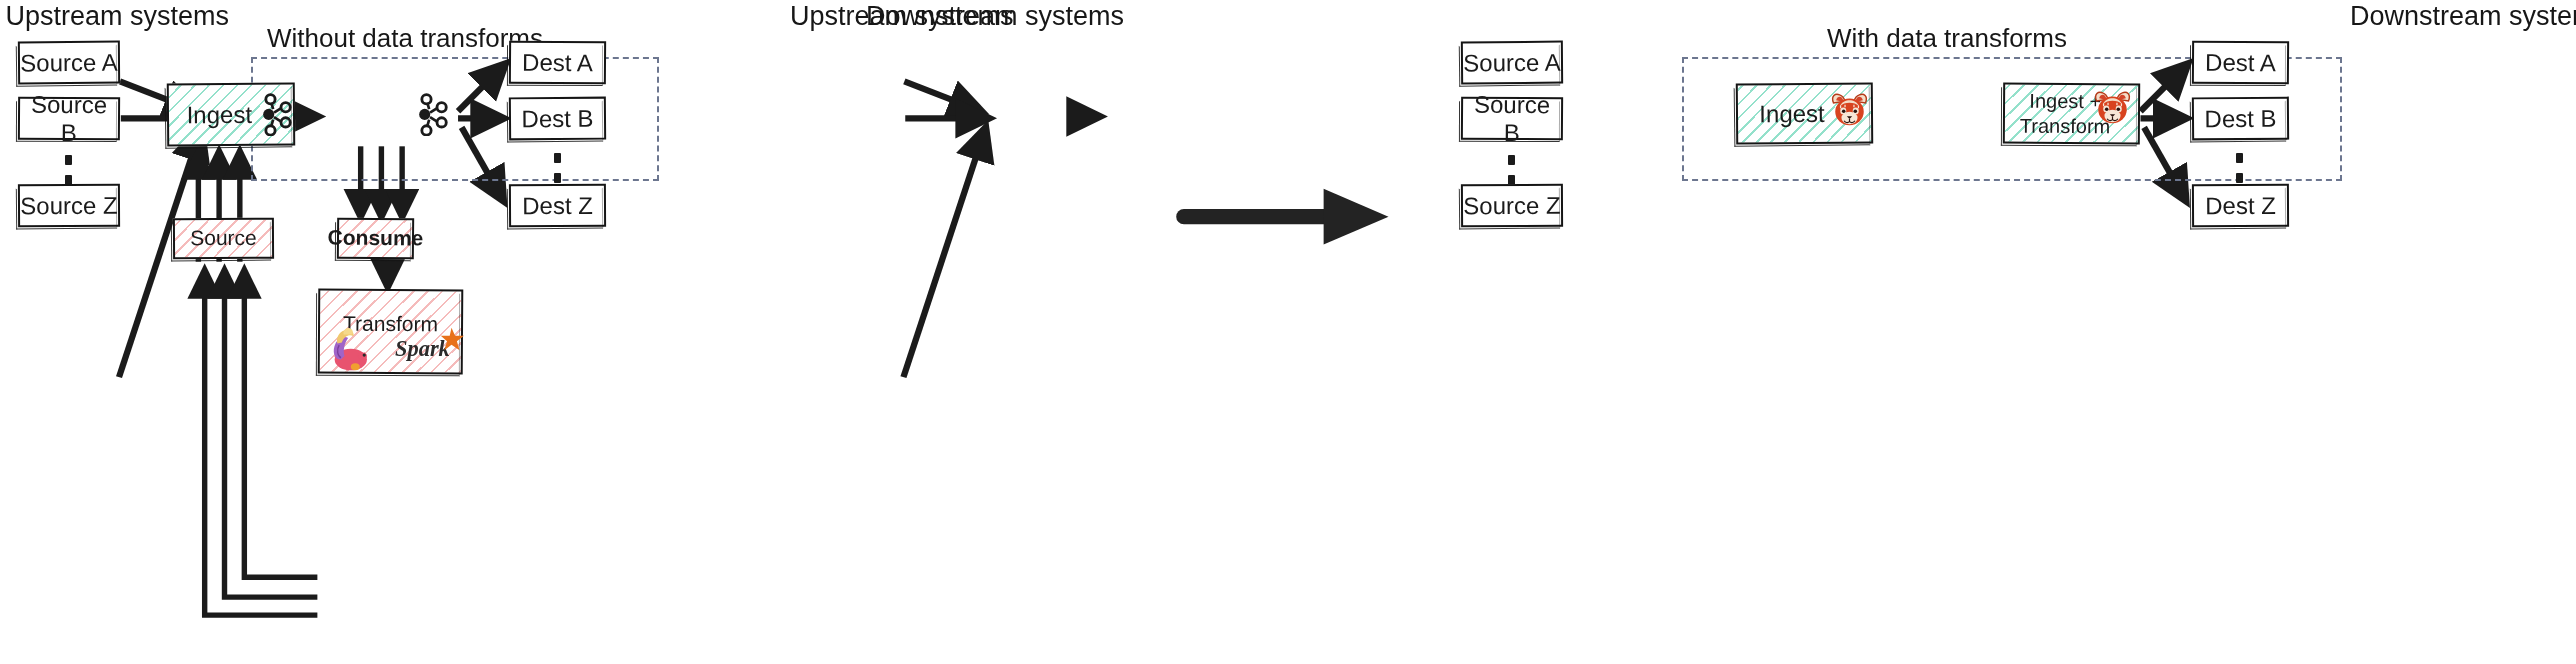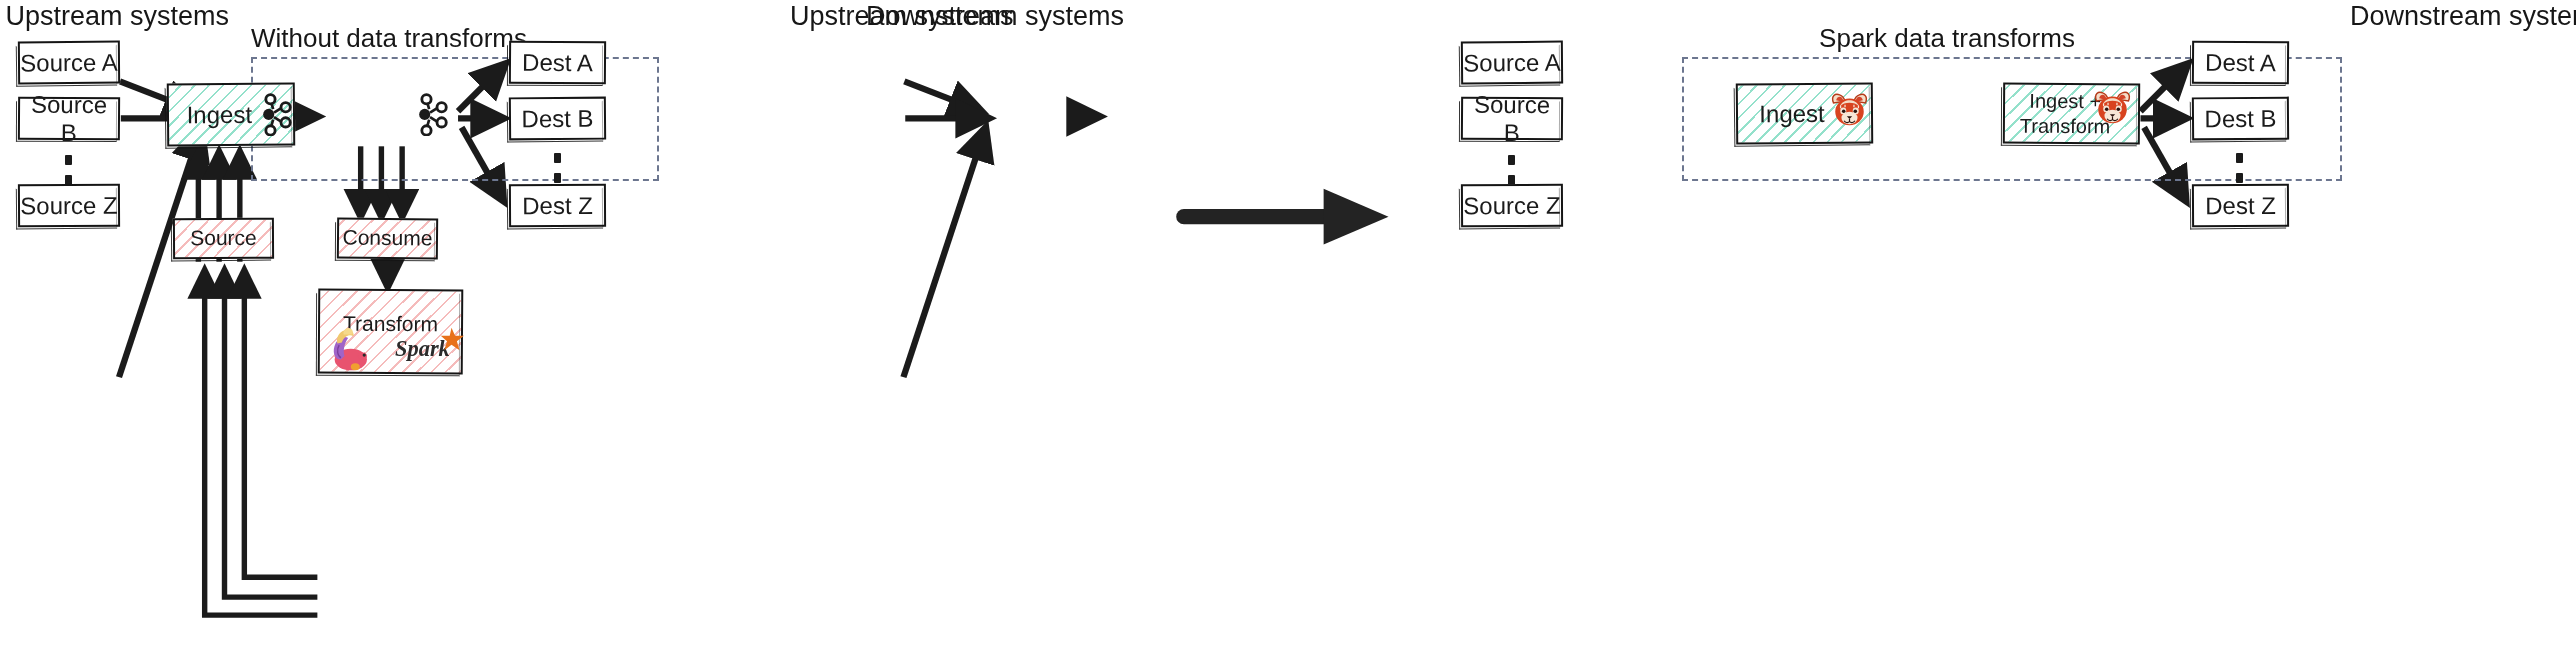--- a/index.html
+++ b/index.html
@@ -160,21 +160,21 @@
 
     <path d="M2374,123 L2426,71" stroke="#1b1b1b" stroke-width="7" fill="none" marker-end="url(#ah)"></path>
 
     <path d="M2374,131 L2424,131" stroke="#1b1b1b" stroke-width="7" fill="none" marker-end="url(#ah)"></path>
 
     <path d="M2378,141 L2424,222" stroke="#1b1b1b" stroke-width="7" fill="none" marker-end="url(#ah)"></path>
   </svg>
 
   <div class="hdr" style="left:5.4px;top:1.8px;">Upstream systems</div>
   <div class="hdr" style="left:866px;top:1.8px;">Downstream systems</div>
-  <div class="panel-title" style="left:251px;top:23.4px;width:270px;">Without data transforms</div>
+  <div class="panel-title" style="left:267px;top:23.4px;width:270px;">Without data transforms</div>
 
   <div class="boundary" style="left:251px;top:57px;width:408px;height:124px;"></div>
 
   <div class="node plain tilt-a" style="left:18px;top:41px;width:102px;height:43px;">
     <span class="lbl">Source A</span>
   </div>
   <div class="node plain tilt-b" style="left:18px;top:97px;width:102px;height:43px;">
     <span class="lbl">Source B</span>
   </div>
   <div class="vdots" style="left:65px;top:155px;">
@@ -208,21 +208,21 @@
       <circle cx="31" cy="35" r="5.2" fill="none" stroke="#1b1b1b" stroke-width="3.2"></circle>
       <circle cx="14" cy="44" r="5.2" fill="none" stroke="#1b1b1b" stroke-width="3.2"></circle>
       <circle cx="12" cy="26" r="6.2" fill="#1b1b1b"></circle>
       <path d="M15,13 L17,20 M17,32 L15,39 M18,24 L26,19 M18,29 L26,34" stroke="#1b1b1b" stroke-width="3" fill="none"></path>
     </svg>
   </span>
 
   <div class="node pink tilt-c" style="left:173px;top:218px;width:101px;height:41px;">
     <span class="lbl" style="font-size:21px;">Source</span>
   </div>
-  <div class="node pink tilt-d" style="left:337px;top:218px;width:101px;height:41px;">
+  <div class="node pink tilt-d" style="left:337px;top:218px;width:77px;height:41px;font-weight:bold;">
     <span class="lbl" style="font-size:21px;">Consume</span>
   </div>
   <div class="node pink tilt-b" style="left:318px;top:289px;width:145px;height:85px;">
     <span class="lbl" style="font-size:21px;position:relative;top:-7.2px;">Transform</span>
   </div>
 
   <span class="icon flink" style="left:323px;top:320px;">
     <svg viewBox="0 0 58 60" width="52" height="54">
       <ellipse cx="31" cy="44" rx="18" ry="12" fill="#e8536f"></ellipse>
       <path d="M20,44 C12,44 10,34 14,26 C17,20 24,17 28,20 C24,26 22,34 24,40 z" fill="#a064c8"></path>
@@ -252,21 +252,21 @@
     <i></i>
       <i></i>
       <i></i>
   </div>
   <div class="node plain tilt-c" style="left:509px;top:184px;width:97px;height:43px;">
     <span class="lbl">Dest Z</span>
   </div>
 
   <div class="hdr" style="left:790px;top:1.8px;">Upstream systems</div>
   <div class="hdr" style="left:2350px;top:1.8px;">Downstream systems</div>
-  <div class="panel-title" style="left:1812px;top:23.4px;width:270px;">Spark data transforms</div>
+  <div class="panel-title" style="left:1812px;top:23.4px;width:270px;">With data transforms</div>
 
   <div class="boundary" style="left:1682px;top:57px;width:660px;height:124px;"></div>
 
   <div class="node plain tilt-a" style="left:1461px;top:41px;width:102px;height:43px;">
     <span class="lbl">Source A</span>
   </div>
   <div class="node plain tilt-b" style="left:1461px;top:97px;width:102px;height:43px;">
     <span class="lbl">Source B</span>
   </div>
   <div class="vdots" style="left:1508px;top:155px;">

